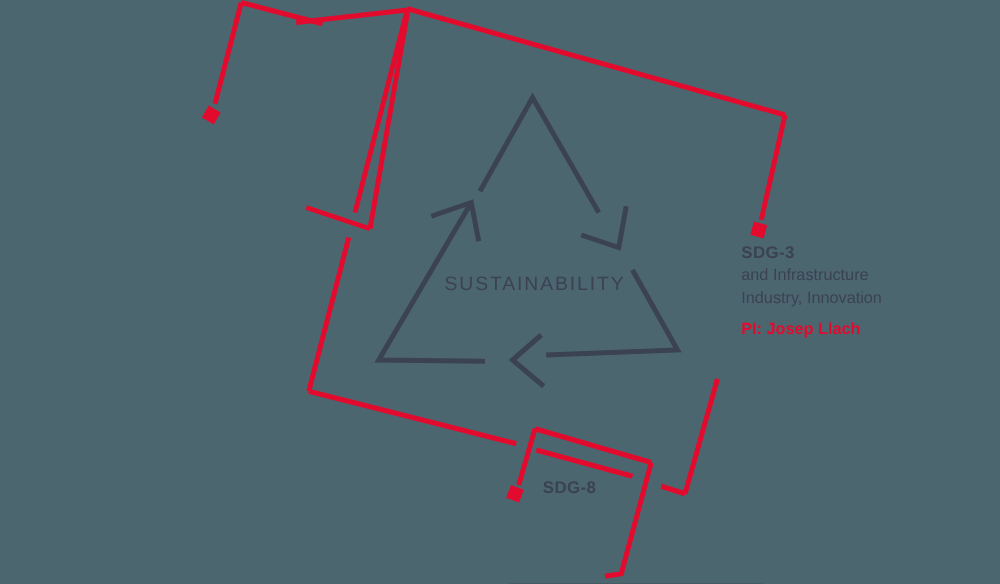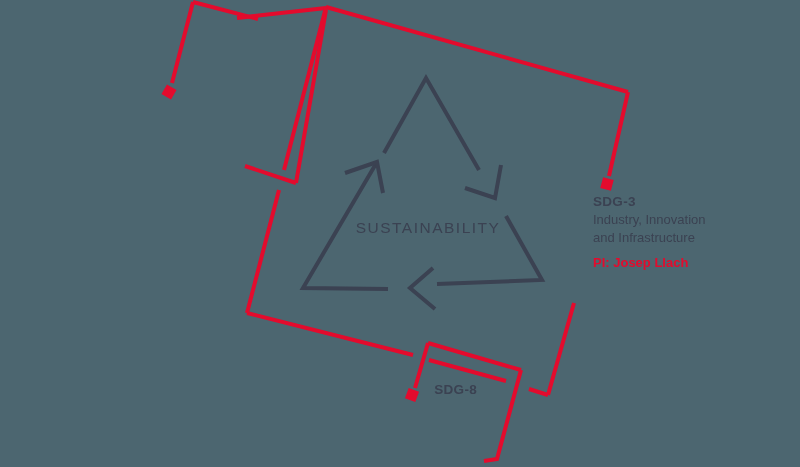--- a/index.html
+++ b/index.html
@@ -116,22 +116,22 @@
       <path class="navy-line" d="M 506,216 L 542,280 L 437,284"></path>
       <path class="navy-line" d="M 433,268 L 410,288 L 435,309"></path>
       <path class="navy-line" d="M 388,289 L 303,288 L 377,162"></path>
       <path class="navy-line" d="M 345,173 L 377,162 L 383,193"></path>
     </g>
   </svg>
 
 
   <div class="textblock" id="sdg9-block">
     <div class="sdg-title">SDG-3</div>
+    <div class="sdg-desc">and Infrastructure</div>
     <div class="sdg-desc">Industry, Innovation</div>
-    <div class="sdg-desc">and Infrastructure</div>
     <div class="sdg-pi">PI: Josep Llach</div>
   </div>
 
   <div class="textblock" id="sdg8-block">
     <div class="sdg-title">SDG-8</div>
   </div>
 
   <div id="sustainability-label">SUSTAINABILITY</div>
 
 </div>

